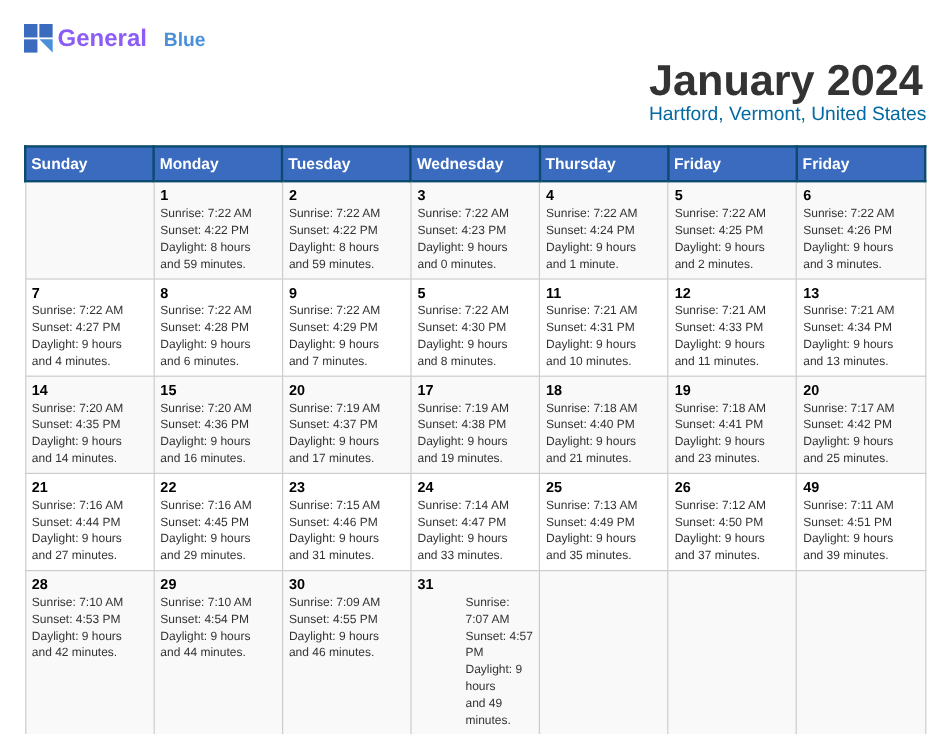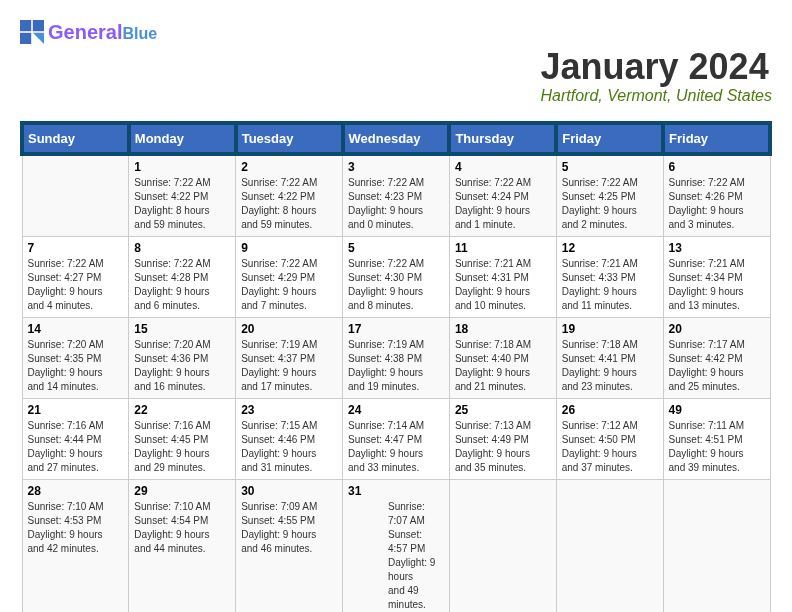--- a/index.html
+++ b/index.html
@@ -30,35 +30,34 @@
       margin-top: 27px;
     }
     .main-title {
       font-size: 36px;
       font-weight: bold;
       color: #333;
       line-height: 1.1;
     }
     .subtitle {
       font-size: 16px;
-      color: #4d7c0f;
-      font-style: italic;
+      color: #0369a1;
     }
     table {
       width: 100%;
       border-collapse: collapse;
       font-size: 11px;
     }
     thead tr th {
       background: #3a6bbf;
       color: #fff;
       padding: 6px 4px;
       font-size: 13px;
       font-weight: bold;
-      border: 4px solid #0c4a6e;
+      border: 2px solid #0c4a6e;
       text-align: left;
     }
     tbody tr td {
       border: 1px solid #ccc;
       padding: 4px 5px;
       vertical-align: top;
       min-height: 70px;
       height: 80px;
       width: calc(100% / 7);
     }
@@ -85,21 +84,21 @@
 
 <div class="header-area">
   <div class="logo">
     <svg class="logo-icon" viewBox="0 0 30 30" xmlns="http://www.w3.org/2000/svg">
       <rect x="0" y="0" width="14" height="14" fill="#3a6bbf"></rect>
       <rect x="16" y="0" width="14" height="14" fill="#3a6bbf"></rect>
       <rect x="0" y="16" width="14" height="14" fill="#3a6bbf"></rect>
       <polygon points="16,16 30,16 30,30" fill="#4a90d9"></polygon>
     </svg>
     <div>
-      <span style="font-size:20px;font-weight:bold;color:#8b5cf6;">General</span><span style="font-size:16px;font-weight:bold;color:#4a90d9;">Blue</span>
+      <span style="font-size:20px;font-weight:bold;color:#8b5cf6;">General</span><span style="font-size:16px;font-weight:bold;color:#4a90d9;padding-left:14px;">Blue</span>
     </div>
   </div>
   <div class="title-area">
     <div class="main-title">January 2024</div>
     <div class="subtitle">Hartford, Vermont, United States</div>
   </div>
 </div>
 
 <table>
   <thead>

